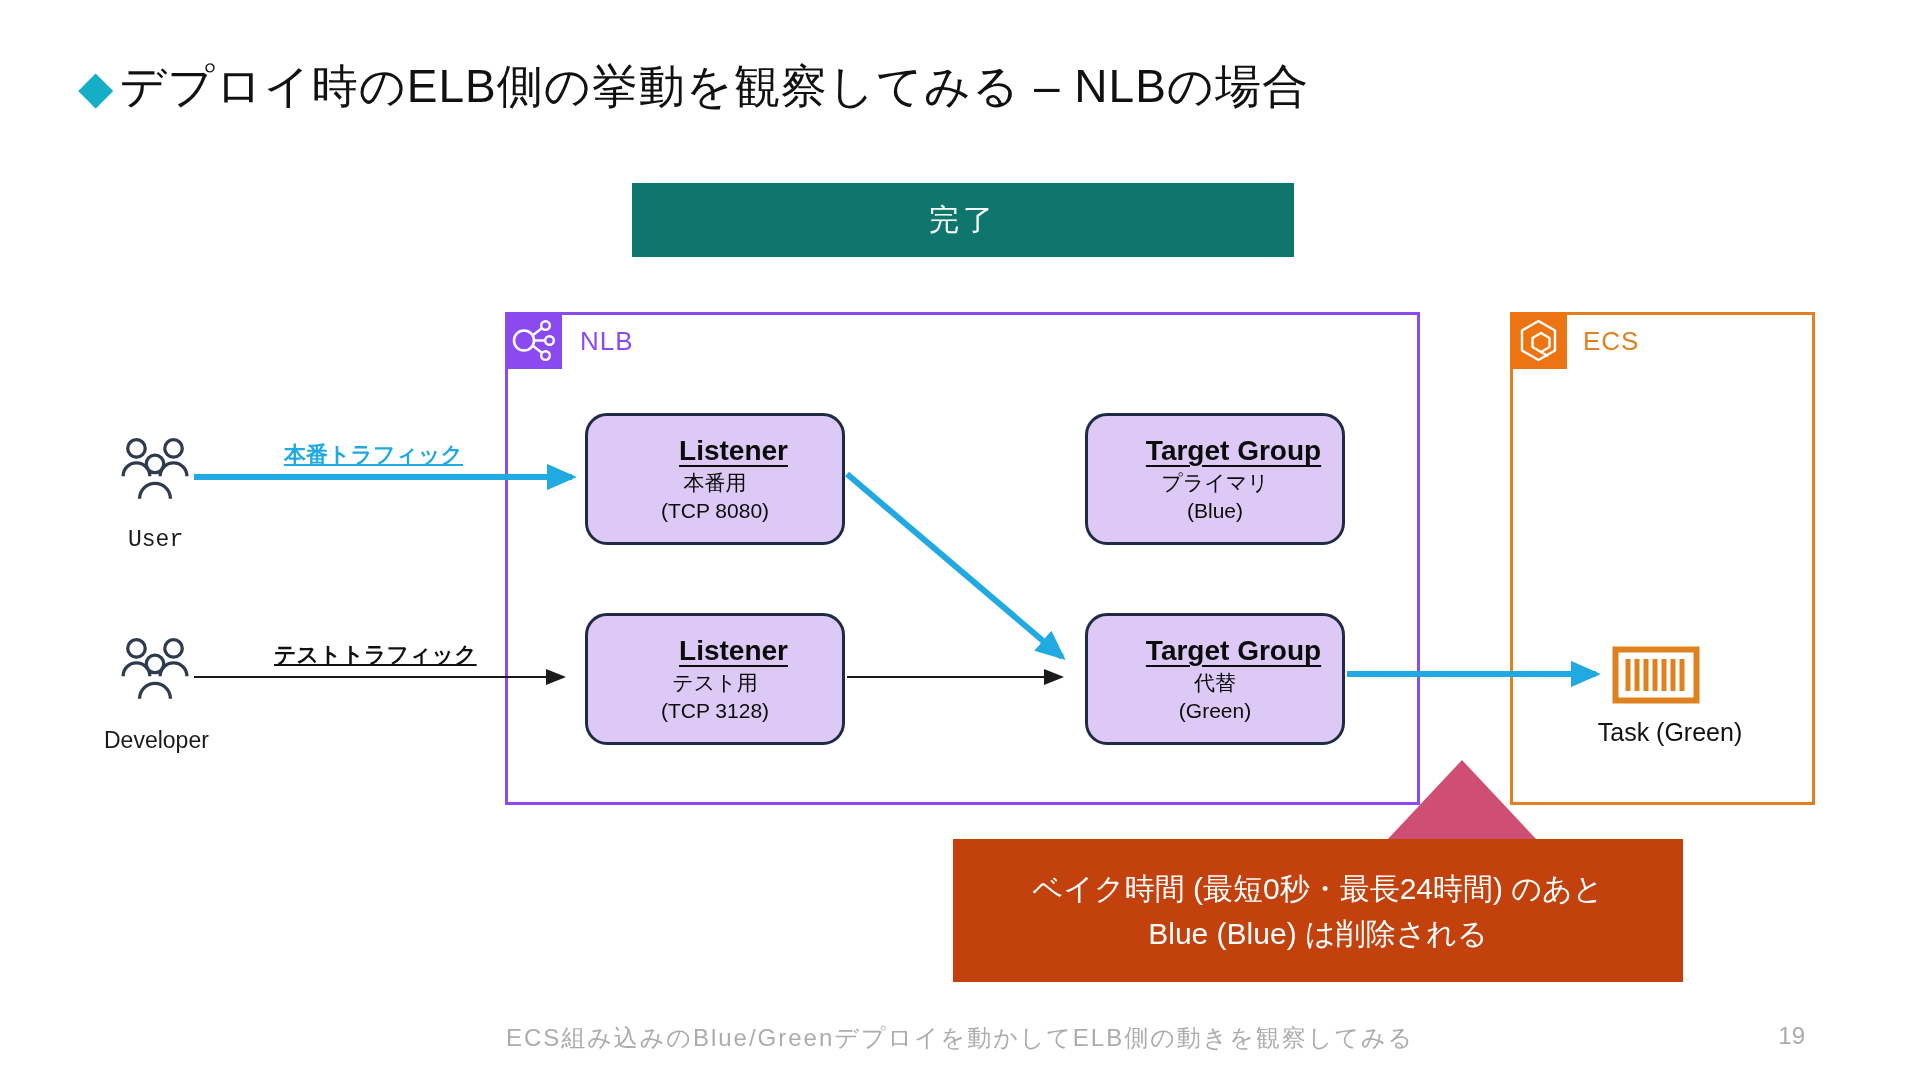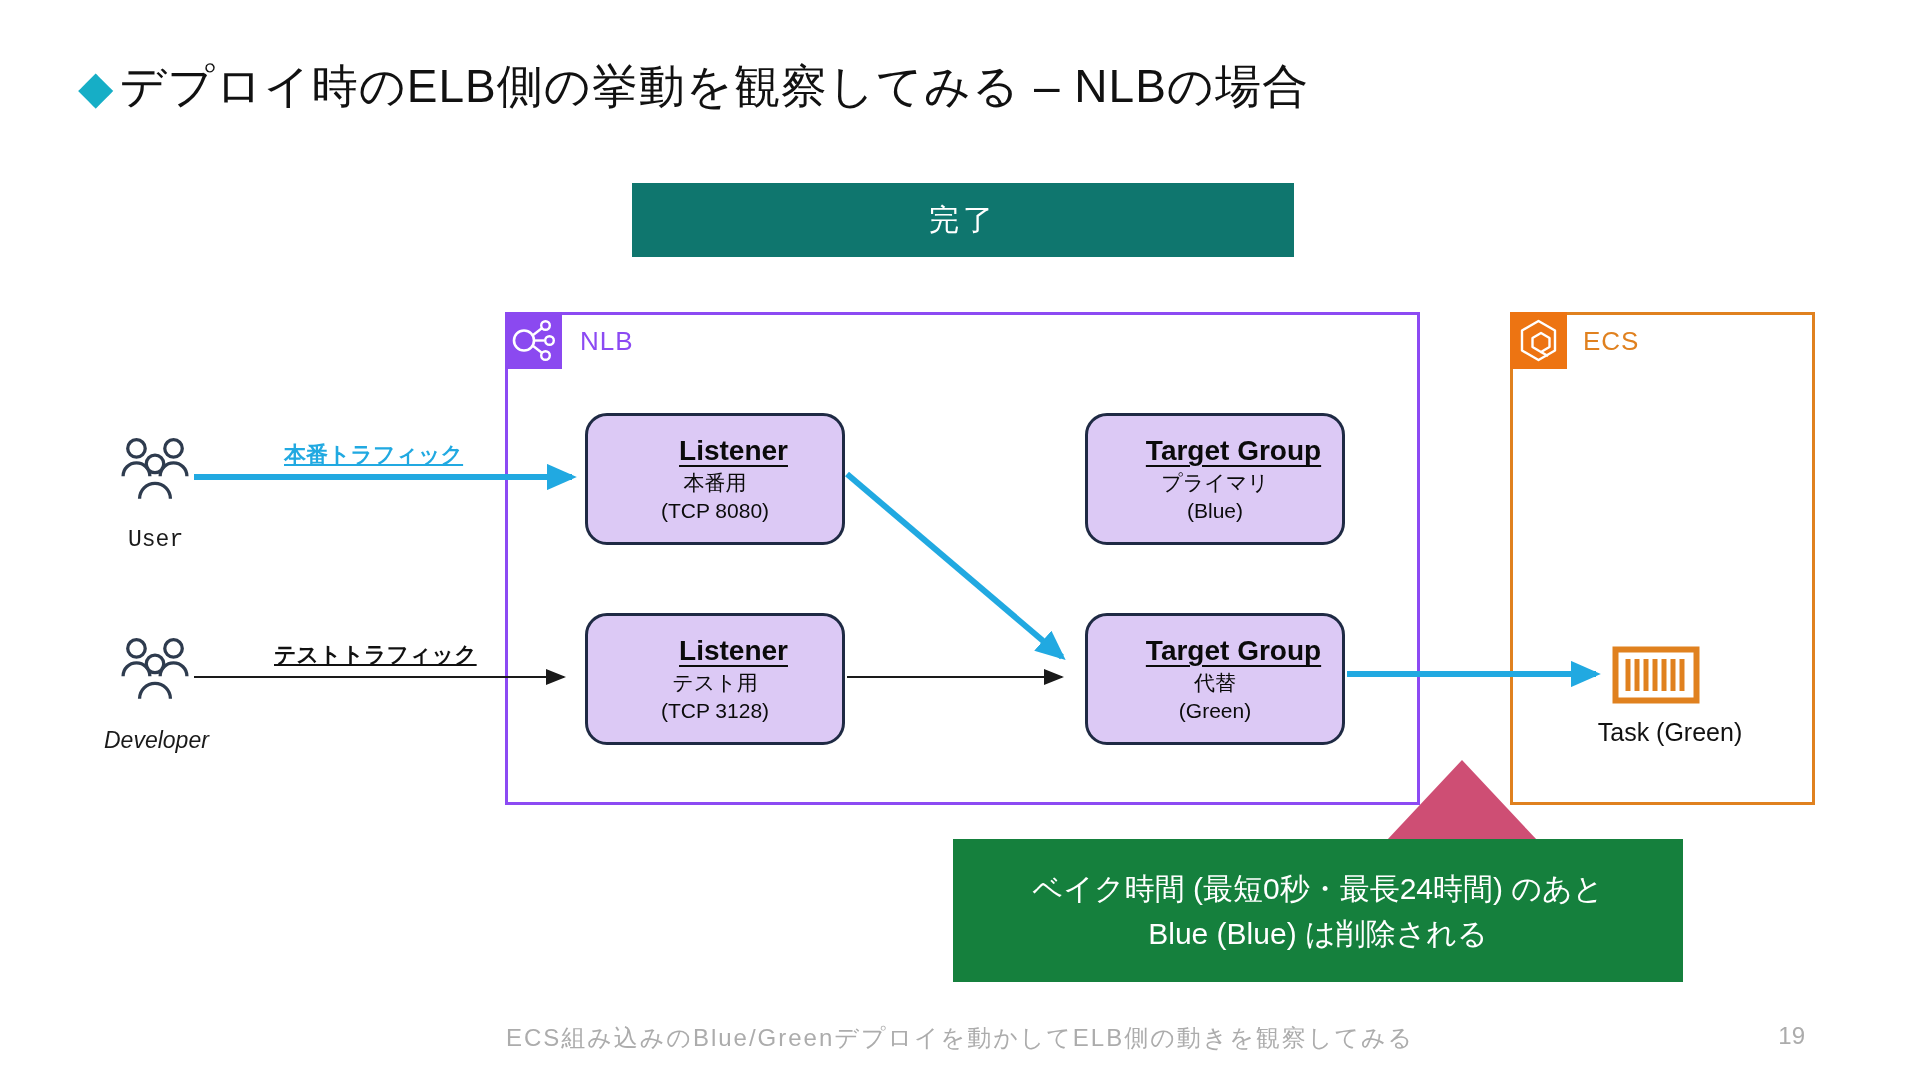--- a/index.html
+++ b/index.html
@@ -38,21 +38,21 @@
   
   .actor-label{font-size:23px;color:#1a1a1a;}
   .traffic-label{font-size:22px;font-weight:bold;white-space:nowrap;text-decoration:underline;}
   .traffic-prod{left:284px;top:440px;color:#21A9E1;}
   .traffic-test{left:274px;top:640px;color:#111;}
 
   
   .task-label{left:1575px;top:718px;width:190px;text-align:center;font-size:25px;color:#111;}
 
   
-  .callout{left:953px;top:839px;width:730px;height:143px;background:#15803d;
+  .callout{left:953px;top:839px;width:730px;height:143px;background:#c2410c;
            display:flex;flex-direction:column;align-items:center;justify-content:center;}
   .callout div{color:#fff;font-size:30px;line-height:1.5;white-space:nowrap;}
 
   
   .footer-text{left:0;top:1022px;width:1920px;text-align:center;font-size:24px;color:#ACACAC;letter-spacing:2px;}
   .footer-page{left:1745px;top:1022px;width:60px;text-align:right;font-size:24px;color:#ACACAC;}
 
   svg.overlay{position:absolute;left:0;top:0;pointer-events:none;}
 </style>
 </head>
@@ -132,21 +132,21 @@
   <div class="abs" style="left:120px;top:637px;">
     <svg width="70" height="64" viewBox="0 0 68 62" fill="none" stroke="#2E3B4E" stroke-width="3.2">
       <path d="M3 38 a13 13 0 0 1 26 0" fill="#ffffff"></path>
       <path d="M39 38 a13 13 0 0 1 26 0" fill="#ffffff"></path>
       <circle cx="16" cy="11" r="8.5" fill="#ffffff"></circle>
       <circle cx="52" cy="11" r="8.5" fill="#ffffff"></circle>
       <circle cx="34" cy="26" r="8.5" fill="#ffffff"></circle>
       <path d="M19 60 a15 15 0 0 1 30 0" fill="#ffffff"></path>
     </svg>
   </div>
-  <div class="abs actor-label" style="left:104px;top:727px;font-style:italic;">Developer</div>
+  <div class="abs actor-label" style="left:104px;top:727px;">Developer</div>
 
   <div class="abs traffic-label traffic-prod">本番トラフィック</div>
   <div class="abs traffic-label traffic-test">テストトラフィック</div>
 
   <div class="abs" style="left:1612px;top:646px;">
     <svg width="88" height="58" viewBox="0 0 88 58" fill="none" stroke="#E0811F">
       <rect x="3.5" y="3.5" width="81" height="51" stroke-width="6" fill="#ffffff"></rect>
       <line x1="16" y1="13" x2="16" y2="45" stroke-width="5"></line>
       <line x1="25" y1="13" x2="25" y2="45" stroke-width="5"></line>
       <line x1="34" y1="13" x2="34" y2="45" stroke-width="5"></line>

